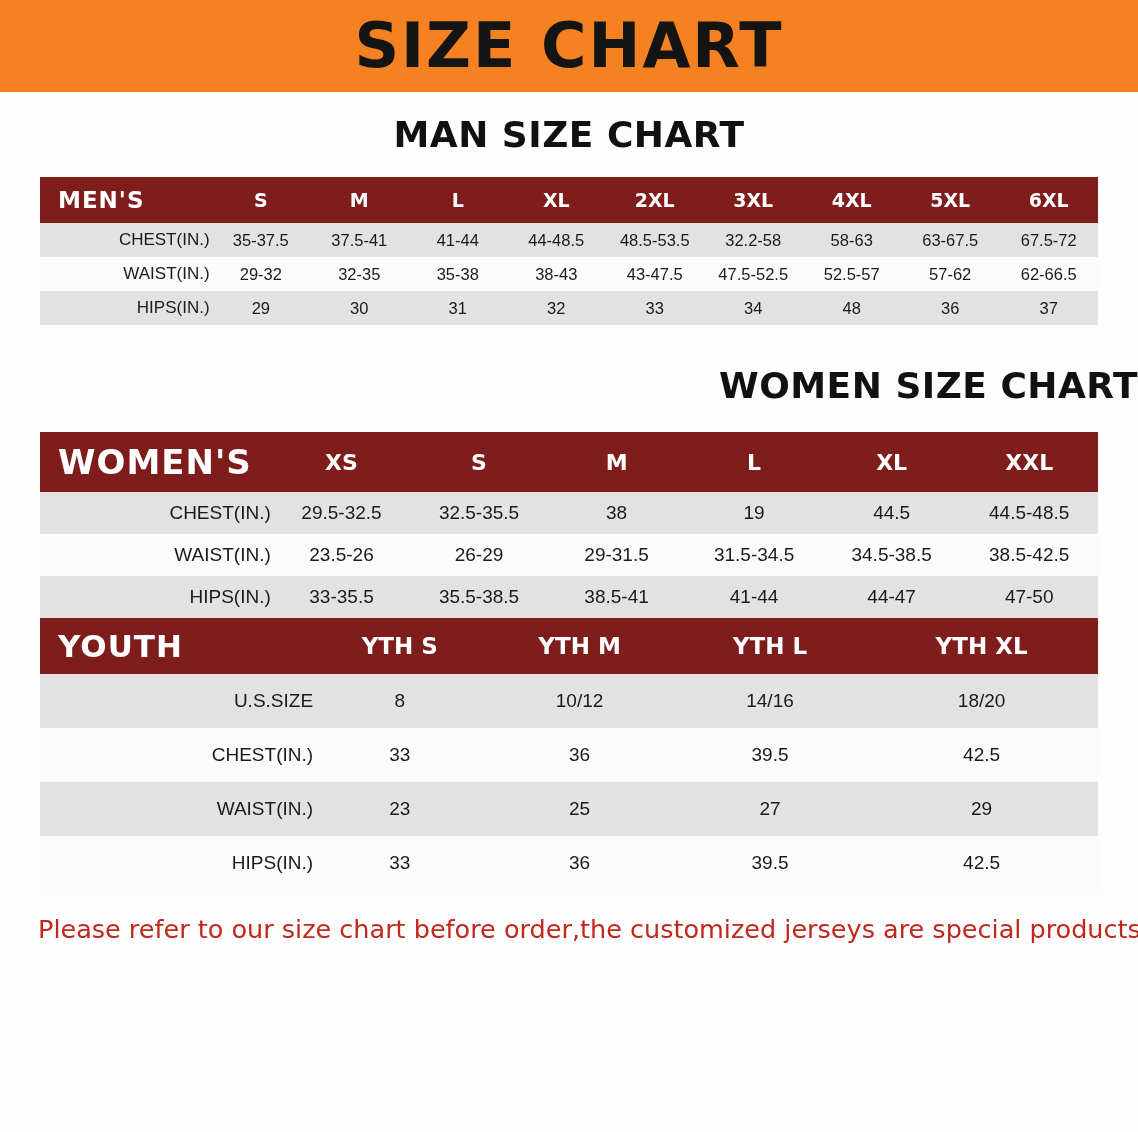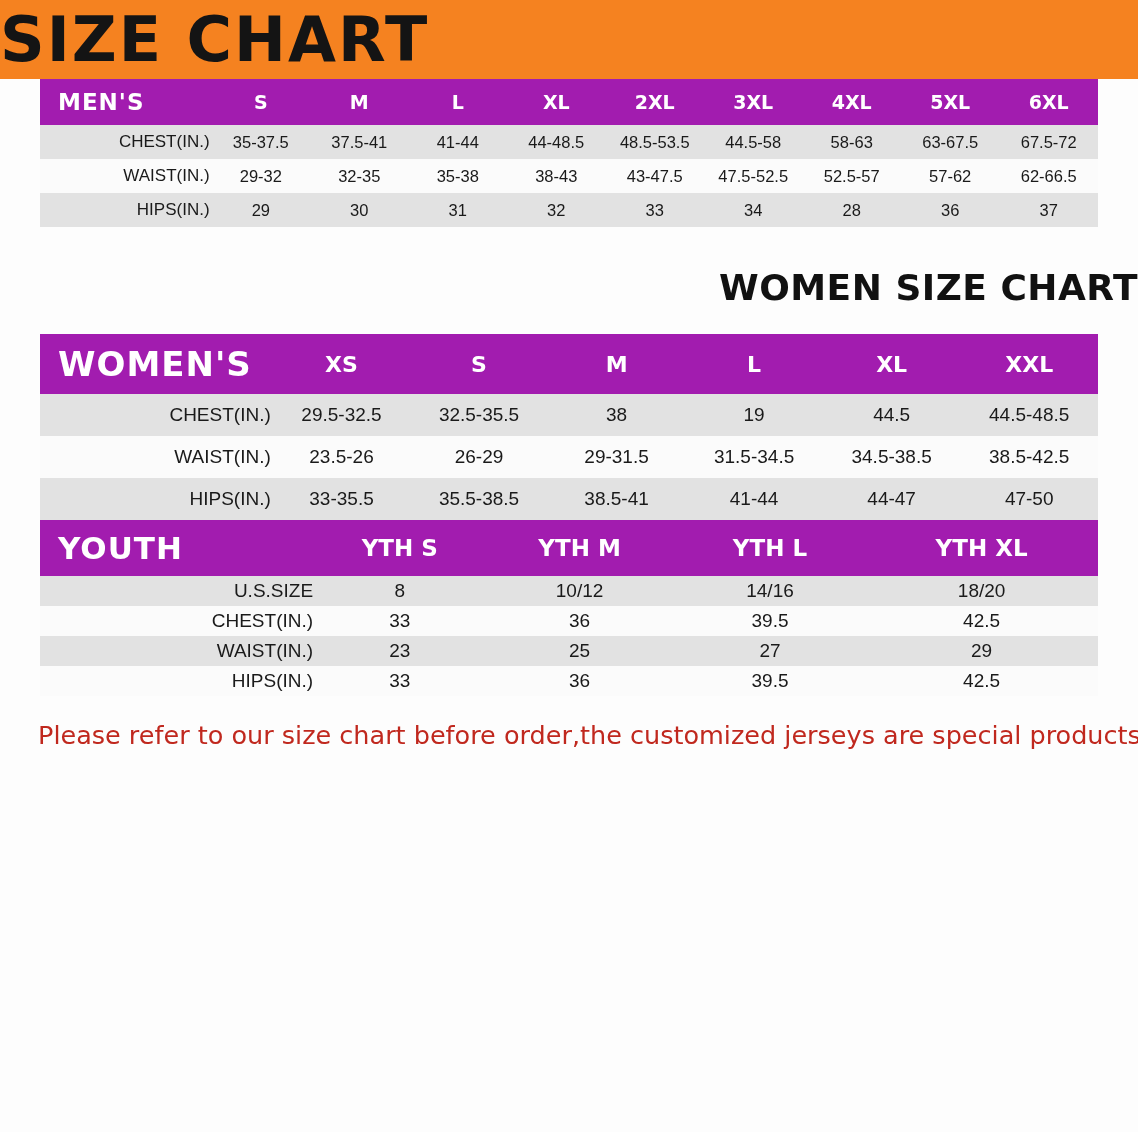--- a/index.html
+++ b/index.html
@@ -17,25 +17,25 @@
   .page {
     width: 1138px;
     height: 1132px;
     position: relative;
     background: #fdfdfd;
     box-sizing: border-box;
   }
 
   
   .banner {
-    height: 79px;
+    height: 92px;
     background: #f58220;
     display: flex;
     align-items: center;
-    justify-content: flex-start;
+    justify-content: center;
   }
   .banner-title {
     font-family: "DejaVu Sans", sans-serif;
     font-weight: bold;
     font-size: 62px;
     letter-spacing: 2px;
     color: #141414;
     line-height: 1;
     margin: 0;
   }
@@ -56,21 +56,21 @@
   
   .table-wrap {
     margin: 0 40px;
   }
   table {
     width: 100%;
     border-collapse: collapse;
     table-layout: fixed;
   }
   thead th {
-    background: #a21caf;
+    background: #7f1d1d;
     color: #ffffff;
     font-family: "DejaVu Sans", sans-serif;
     font-weight: bold;
     text-align: center;
     padding: 10px 17px;
   }
   thead th.rowlabel {
     text-align: left;
     padding-left: 18px;
   }
@@ -93,21 +93,21 @@
 
   
   #women-table thead th { font-size: 22px; }
   #women-table thead th.rowlabel { font-size: 34px; letter-spacing: 1px; }
   #women-table tbody td { font-size: 19px; padding: 10px 2px; }
   #women-table tbody td.rowlabel { font-size: 19px; }
 
   
   #youth-table thead th { font-size: 23px; }
   #youth-table thead th.rowlabel { font-size: 31px; letter-spacing: 1px; }
-  #youth-table tbody td { font-size: 19px; padding: 4px 2px; }
+  #youth-table tbody td { font-size: 19px; padding: 16px 2px; }
   #youth-table tbody td.rowlabel { font-size: 19px; }
 
   
   .note {
     margin: 22px 38px 0 38px;
     color: #c0281e;
     font-family: "DejaVu Sans", sans-serif;
     font-size: 25.5px;
     line-height: 1.35;
     text-align: left;
@@ -116,20 +116,21 @@
 </style>
 </head>
 <body>
 
 <div class="page">
 
   <div class="banner">
     <h1 class="banner-title">SIZE CHART</h1>
   </div>
 
+  <div class="section-title mst">MAN SIZE CHART</div>
   <div class="table-wrap">
     <table id="men-table">
       <colgroup>
         <col style="width:16.2%">
         <col style="width:9.3%">
           <col style="width:9.3%">
           <col style="width:9.3%">
         <col style="width:9.3%">
           <col style="width:9.3%">
           <col style="width:9.3%">
@@ -152,21 +153,21 @@
         </tr>
       </thead>
       <tbody>
         <tr class="shade">
           <td class="rowlabel">CHEST(IN.)</td>
           <td>35-37.5</td>
           <td>37.5-41</td>
           <td>41-44</td>
           <td>44-48.5</td>
           <td>48.5-53.5</td>
-          <td>44.5-58</td>
+          <td>32.2-58</td>
           <td>58-63</td>
           <td>63-67.5</td>
           <td>67.5-72</td>
         </tr>
         <tr class="plain">
           <td class="rowlabel">WAIST(IN.)</td>
           <td>29-32</td>
           <td>32-35</td>
           <td>35-38</td>
           <td>38-43</td>
@@ -177,21 +178,21 @@
           <td>62-66.5</td>
         </tr>
         <tr class="shade">
           <td class="rowlabel">HIPS(IN.)</td>
           <td>29</td>
           <td>30</td>
           <td>31</td>
           <td>32</td>
           <td>33</td>
           <td>34</td>
-          <td>28</td>
+          <td>48</td>
           <td>36</td>
           <td>37</td>
         </tr>
       </tbody>
     </table>
   </div>
 
   <div class="section-title wst">WOMEN SIZE CHART</div>
   <div class="table-wrap">
     <table id="women-table">

